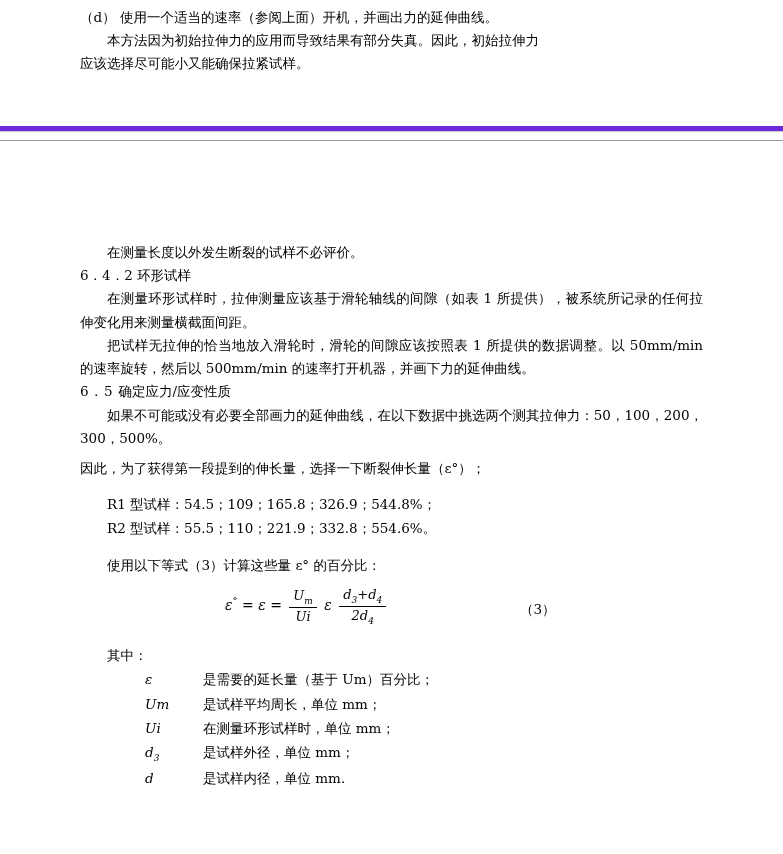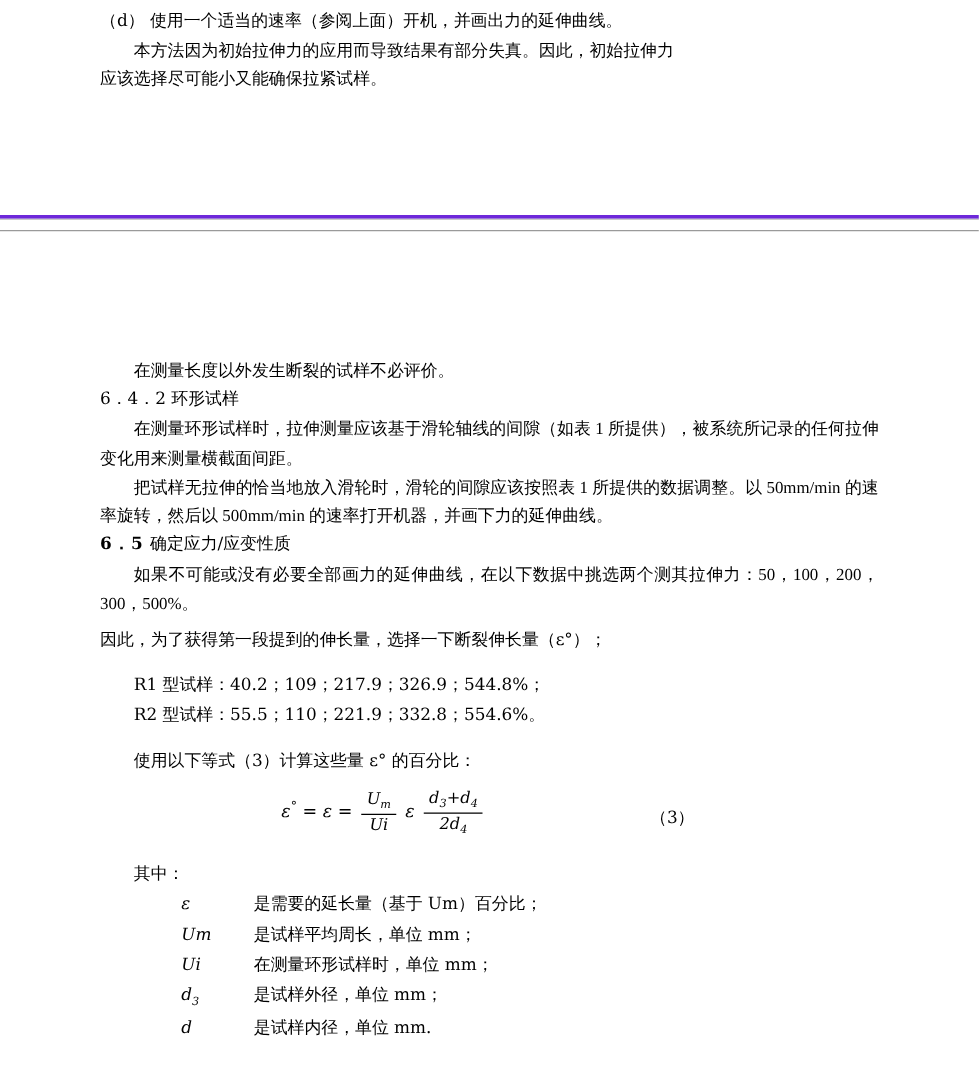--- a/index.html
+++ b/index.html
@@ -18,49 +18,49 @@
     position: relative;
     width: 783px;
     height: 854px;
     box-sizing: border-box;
   }
   .sheet {
     box-sizing: border-box;
     padding: 0 80px 0 80px;
   }
   .sheet-top {
-    height: 176px;
+    height: 132px;
     padding-top: 6px;
-    border-bottom: 4px solid #6d28d9;
+    border-bottom: 6px solid #6d28d9;
   }
   .gap {
     height: 8px;
     background: #ffffff;
     border-top: 1px solid #c9c9c9;
     border-bottom: 1px solid #9a9a9a;
     margin-top: -1px;
   }
   .sheet-bottom {
     padding-top: 100px;
   }
   p {
     margin: 0;
     font-size: 13.5px;
     line-height: 1.72;
     text-align: justify;
   }
-  .ind1 { text-indent: 2em; font-family: Liberation Serif, serif; }
+  .ind1 { text-indent: 2em; }
   .ind0 { text-indent: 0; }
   .heading {
     margin: 0;
     font-size: 13.5px;
     line-height: 1.72;
     font-weight: bold;
   }
-  .heading .num { font-weight: bold; letter-spacing: 1px; }
+  .heading .num { font-weight: normal; letter-spacing: 1px; }
   .heading .ttl { font-weight: normal; }
   .h642 {
     margin: 0;
     font-size: 13.5px;
     line-height: 1.72;
   }
   .spacer-s { height: 7px; }
   .spacer-m { height: 12px; }
   .list-line {
     margin: 0;
@@ -166,21 +166,21 @@
 
     <p class="ind1">如果不可能或没有必要全部画力的延伸曲线，在以下数据中挑选两个测其拉伸力：50，100，200，300，500%。</p>
 
 
     <div class="spacer-s"></div>
 
     <p class="ind0">因此，为了获得第一段提到的伸长量，选择一下断裂伸长量（ε°）；</p>
 
     <div class="spacer-m"></div>
 
-    <p class="list-line">R1 型试样：40.2；109；217.9；326.9；544.8%；</p>
+    <p class="list-line">R1 型试样：54.5；109；165.8；326.9；544.8%；</p>
     <p class="list-line">R2 型试样：55.5；110；221.9；332.8；554.6%。</p>
 
     <div class="spacer-m"></div>
 
     <p class="list-line">使用以下等式（3）计算这些量 ε° 的百分比：</p>
 
     <div class="eq-wrap">
       <div class="eq">
         <span class="ital">ε</span><span class="sup">°</span>
         <span>=</span>

